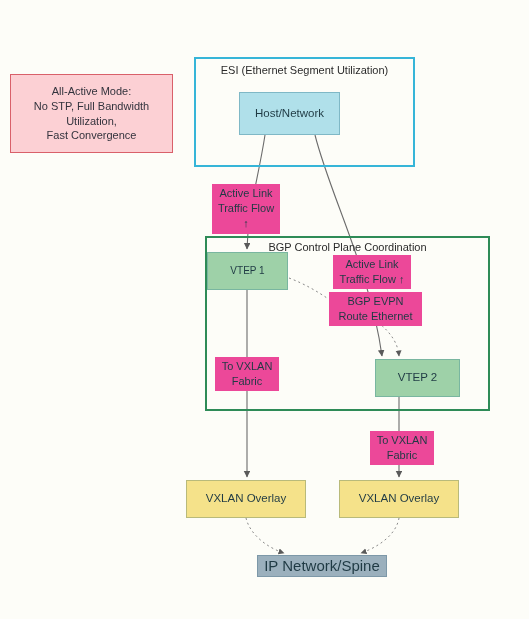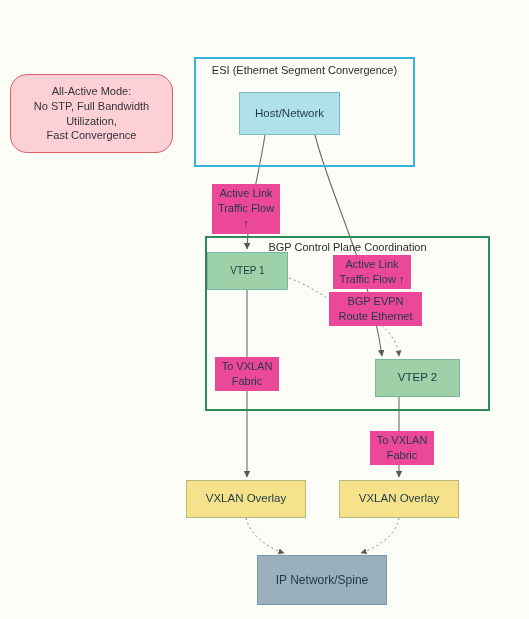--- a/index.html
+++ b/index.html
@@ -106,24 +106,24 @@
   }
   #vxlan-right {
     left: 339px; top: 480px;
     width: 120px; height: 38px;
     background: #f5e28a;
     border: 1px solid #b9ba7a;
     font-size: 11.5px;
   }
   #ip-spine {
     left: 257px; top: 555px;
-    width: 130px; height: 50px;
+    width: 130px; height: 22px;
     background: #9bb0bd;
     border: 1px solid #7d98a8;
-    font-size: 12px;
+    font-size: 15px;
   }
 
   
   .edge-label {
     position: absolute;
     background: #ec4899;
     color: #1f3a44;
     font-size: 11px;
     text-align: center;
     line-height: 1.38;
@@ -164,28 +164,28 @@
     <path d="M399,463 L399,477" fill="none" stroke="#6b6b6b" stroke-width="1.1" marker-end="url(#arrow)"></path>
 
     <path d="M246,518 C250,535 268,548 284,553" fill="none" stroke="#8a8a8a" stroke-width="1" stroke-dasharray="2,3" marker-end="url(#arrow)"></path>
 
     <path d="M399,518 C396,536 376,548 361,553" fill="none" stroke="#8a8a8a" stroke-width="1" stroke-dasharray="2,3" marker-end="url(#arrow)"></path>
 
     <path d="M247,216 L247,222" fill="none" stroke="#6b6b6b" stroke-width="1.1"></path>
   </svg>
 
   <div class="group" id="esi-group">
-    <div class="group-title" id="esi-group-title">ESI (Ethernet Segment Convergence)</div>
+    <div class="group-title" id="esi-group-title">ESI (Ethernet Segment Utilization)</div>
   </div>
 
   <div class="group" id="bgp-group">
     <div class="group-title" id="bgp-group-title">BGP Control Plane Coordination</div>
   </div>
 
-  <div class="node" id="note-box" style="white-space: pre-line; border-radius: 17px;">All-Active Mode:
+  <div class="node" id="note-box" style="white-space: pre-line;">All-Active Mode:
 No STP, Full Bandwidth Utilization,
 Fast Convergence</div>
 
   <div class="node" id="host-server">Host/Network</div>
 
   <div class="node" id="vtep1">VTEP 1</div>
 
   <div class="node" id="vtep2">VTEP 2</div>
 
   <div class="node" id="vxlan-left">VXLAN Overlay</div>

